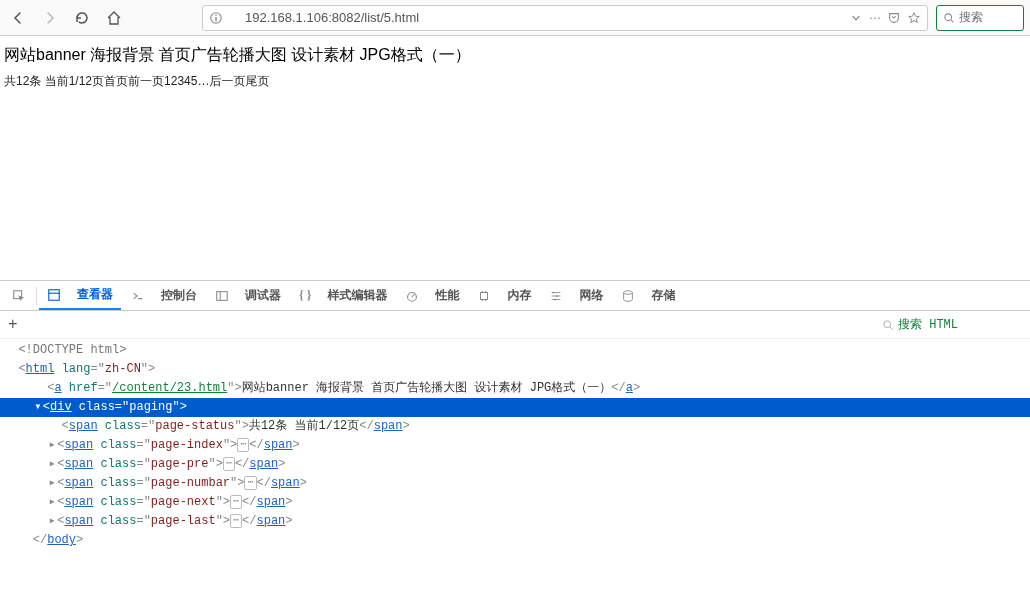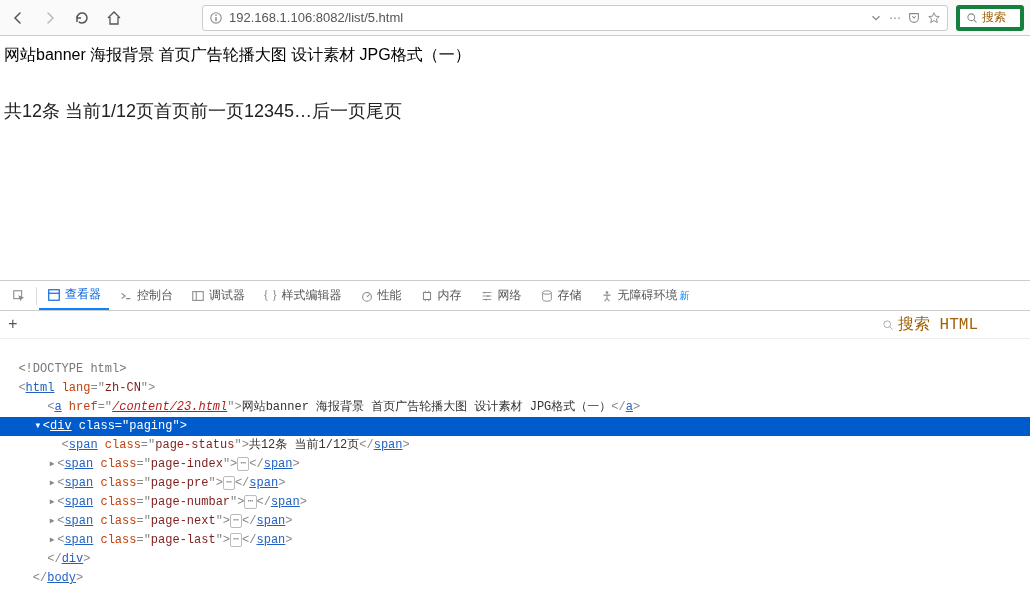--- a/index.html
+++ b/index.html
@@ -3,52 +3,52 @@
 <meta charset="utf-8">
 <style>
 * { margin: 0; padding: 0; box-sizing: border-box; }
 body { font-family: "Microsoft YaHei", Arial, sans-serif; font-size: 12px; color: #222; width: 1030px; height: 615px; overflow: hidden; background: #fff; }
 
 
 .toolbar { height: 36px; border-bottom: 1px solid #ccc; background: #fafafa; display: flex; align-items: center; padding: 0 6px; gap: 8px; }
 .toolbar .iconbtn { width: 24px; height: 24px; display: flex; align-items: center; justify-content: center; color: #555; border-radius: 3px; }
 .toolbar .iconbtn.disabled { color: #bbb; }
 .urlbar { flex: 1; display: flex; align-items: center; height: 26px; border: 1px solid #ccc; border-radius: 3px; background: #fff; padding: 0 6px; gap: 6px; }
-.urlbar input { flex: 1; border: none; outline: none; font-size: 13px; color: #555; background: transparent; }
-.searchbox { width: 68px; height: 26px; border: 4px solid #15803d; border-radius: 3px; background: #fff; display: flex; align-items: center; padding: 0 6px; gap: 4px; color: #a16207; font-size: 12px; }
+.urlbar input { flex: 1; border: none; outline: none; font-size: 13px; color: #555; background: transparent; margin-left: 16px; }
+.searchbox { width: 88px; height: 26px; border: 1px solid #15803d; border-radius: 3px; background: #fff; display: flex; align-items: center; padding: 0 6px; gap: 4px; color: #737373; font-size: 12px; }
 
 
 .content-area { padding: 6px 0 0 4px; font-size: 16px; line-height: 26px; height: 244px; }
 .content-area a { color: #000; text-decoration: none; }
-.content-area .paging { font-size: 18px; margin-top: 30px; }
+.content-area .paging { font-size: 12px; }
 
 
 .devtools { border-top: 1px solid #ccc; height: 334px; display: flex; flex-direction: column; font-family: Consolas, "Courier New", monospace; font-size: 12px; }
 .devtabs { height: 30px; display: flex; align-items: center; padding: 0 4px; border-bottom: 1px solid #ccc; gap: 2px; font-family: "Microsoft YaHei"; }
-.devtabs .tab { display: flex; align-items: center; gap: 4px; padding: 0 8px; height: 28px; color: #555; }
+.devtabs .tab { display: flex; align-items: center; gap: 16px; padding: 0 8px; height: 28px; color: #555; font-weight: bold; }
 .devtabs .tab.active { color: #0060df; border-bottom: 2px solid #0a84ff; }
 .devtabs .sep { width: 1px; height: 18px; background: #ddd; }
 .devtabs .new { color: #0a84ff; font-size: 10px; margin-left: -2px; }
 
 .subbar { height: 28px; display: flex; align-items: center; padding: 0 8px; gap: 10px; border-bottom: 1px solid #eee; }
 .subbar .plus { font-size: 16px; color: #555; }
 .subbar .spacer { flex: 1; }
-.subbar .search-html { display: flex; align-items: center; gap: 4px; color: #a16207; font-size: 16px; width: 140px; }
-
-.dom-tree { flex: 1; overflow: auto; padding: 2px 0; line-height: 19px; margin-top: 19px; }
+.subbar .search-html { display: flex; align-items: center; gap: 4px; color: #15803d; font-size: 12px; width: 140px; }
+
+.dom-tree { flex: 1; overflow: auto; padding: 2px 0; line-height: 19px; }
 .dom-line { white-space: pre; padding: 0 4px; }
 .dom-line.selected { background: #005ccc; color: #fff; }
 .dom-line.selected .attr-name, .dom-line.selected .attr-val, .dom-line.selected .tag-name, .dom-line.selected .bracket, .dom-line.selected .arrow { color: #fff !important; }
 
 .arrow { display: inline-block; width: 10px; color: #888; text-align: center; }
 .tag-name { color: #2161c5; text-decoration: underline; }
 .bracket { color: #888; }
-.attr-name { color: #c2410c; }
+.attr-name { color: #0f766e; }
 .attr-val { color: #7f1d1d; }
-.attr-link { color: #b91c1c; text-decoration: underline; font-style: italic; }
+.attr-link { color: #15803d; text-decoration: underline; }
 .text-node { color: #333; }
 .comment { color: #777; }
 .ellipsis-box { display:inline-block; border:1px solid #bbb; border-radius:2px; padding:0 2px; font-size:10px; line-height:12px; color:#888; vertical-align:middle; }
 
 svg { display:block; }
 </style>
 </head>
 <body>
 
 <div class="toolbar">
@@ -171,28 +171,20 @@
           <circle cx="7" cy="12" r="1" fill="#888"></circle>
         </svg>
       <span>网络</span>
     </div>
     <div class="tab">
       <svg width="14" height="14" viewBox="0 0 16 16">
           <ellipse cx="8" cy="4" rx="5" ry="2" stroke="#888" fill="none"></ellipse>
           <path d="M3 4 V12 A5 2 0 0 0 13 12 V4" stroke="#888" fill="none"></path>
         </svg>
       <span>存储</span>
-    </div>
-    <div class="tab">
-      <svg width="14" height="14" viewBox="0 0 16 16">
-          <circle cx="8" cy="4" r="1.5" fill="#888"></circle>
-          <path d="M4 7 L12 7 M8 7 V11 M8 11 L5 14 M8 11 L11 14" stroke="#888" stroke-width="1.2" fill="none"></path>
-        </svg>
-      <span>无障碍环境</span>
-      <span class="new">新</span>
     </div>
   </div>
 
   <div class="subbar">
     <div class="plus">+</div>
     <div class="spacer"></div>
     <div class="search-html">
       <svg width="12" height="12" viewBox="0 0 16 16">
           <circle cx="7" cy="7" r="4.5" stroke="#aaa" stroke-width="1.3" fill="none"></circle>
           <line x1="10.5" y1="10.5" x2="14" y2="14" stroke="#aaa" stroke-width="1.3"></line>
@@ -205,17 +197,16 @@
     <div class="dom-line">  <span class="comment">&lt;!DOCTYPE html&gt;</span></div>
     <div class="dom-line">  <span class="bracket">&lt;</span><span class="tag-name">html</span> <span class="attr-name">lang</span><span class="bracket">=</span><span class="bracket">"</span><span class="attr-val">zh-CN</span><span class="bracket">"&gt;</span></div>
     <div class="dom-line">      <span class="bracket">&lt;</span><span class="tag-name">a</span> <span class="attr-name">href</span><span class="bracket">=</span><span class="bracket">"</span><span class="attr-link">/content/23.html</span><span class="bracket">"&gt;</span><span class="text-node">网站banner 海报背景 首页广告轮播大图 设计素材 JPG格式（一）</span><span class="bracket">&lt;/</span><span class="tag-name">a</span><span class="bracket">&gt;</span></div>
     <div class="dom-line selected">    <span class="arrow">▾</span><span class="bracket">&lt;</span><span class="tag-name">div</span> <span class="attr-name">class</span><span class="bracket">=</span><span class="bracket">"</span><span class="attr-val">paging</span><span class="bracket">"&gt;</span></div>
     <div class="dom-line">        <span class="bracket">&lt;</span><span class="tag-name">span</span> <span class="attr-name">class</span><span class="bracket">=</span><span class="bracket">"</span><span class="attr-val">page-status</span><span class="bracket">"&gt;</span><span class="text-node">共12条 当前1/12页</span><span class="bracket">&lt;/</span><span class="tag-name">span</span><span class="bracket">&gt;</span></div>
     <div class="dom-line">      <span class="arrow">▸</span><span class="bracket">&lt;</span><span class="tag-name">span</span> <span class="attr-name">class</span><span class="bracket">=</span><span class="bracket">"</span><span class="attr-val">page-index</span><span class="bracket">"&gt;</span><span class="ellipsis-box">⋯</span><span class="bracket">&lt;/</span><span class="tag-name">span</span><span class="bracket">&gt;</span></div>
     <div class="dom-line">      <span class="arrow">▸</span><span class="bracket">&lt;</span><span class="tag-name">span</span> <span class="attr-name">class</span><span class="bracket">=</span><span class="bracket">"</span><span class="attr-val">page-pre</span><span class="bracket">"&gt;</span><span class="ellipsis-box">⋯</span><span class="bracket">&lt;/</span><span class="tag-name">span</span><span class="bracket">&gt;</span></div>
     <div class="dom-line">      <span class="arrow">▸</span><span class="bracket">&lt;</span><span class="tag-name">span</span> <span class="attr-name">class</span><span class="bracket">=</span><span class="bracket">"</span><span class="attr-val">page-numbar</span><span class="bracket">"&gt;</span><span class="ellipsis-box">⋯</span><span class="bracket">&lt;/</span><span class="tag-name">span</span><span class="bracket">&gt;</span></div>
     <div class="dom-line">      <span class="arrow">▸</span><span class="bracket">&lt;</span><span class="tag-name">span</span> <span class="attr-name">class</span><span class="bracket">=</span><span class="bracket">"</span><span class="attr-val">page-next</span><span class="bracket">"&gt;</span><span class="ellipsis-box">⋯</span><span class="bracket">&lt;/</span><span class="tag-name">span</span><span class="bracket">&gt;</span></div>
     <div class="dom-line">      <span class="arrow">▸</span><span class="bracket">&lt;</span><span class="tag-name">span</span> <span class="attr-name">class</span><span class="bracket">=</span><span class="bracket">"</span><span class="attr-val">page-last</span><span class="bracket">"&gt;</span><span class="ellipsis-box">⋯</span><span class="bracket">&lt;/</span><span class="tag-name">span</span><span class="bracket">&gt;</span></div>
-    <div class="dom-line">      <span class="bracket">&lt;/</span><span class="tag-name">div</span><span class="bracket">&gt;</span></div>
     <div class="dom-line">    <span class="bracket">&lt;/</span><span class="tag-name">body</span><span class="bracket">&gt;</span></div>
 
   </div>
 </div>
 
 </body></html>

